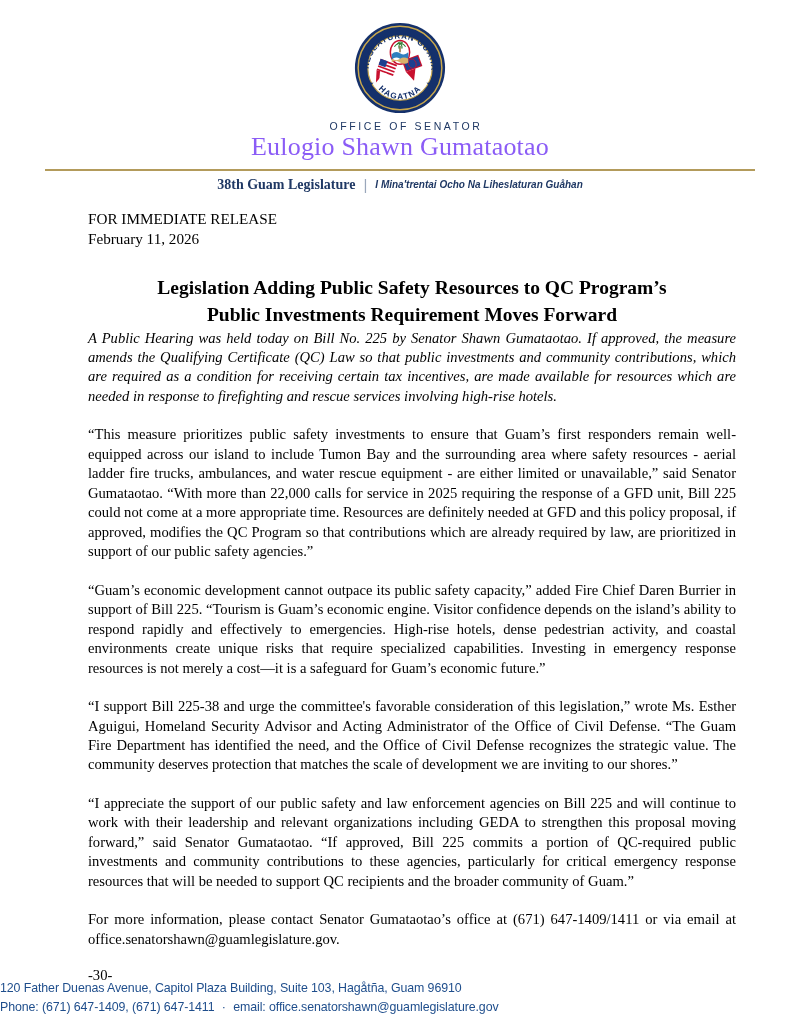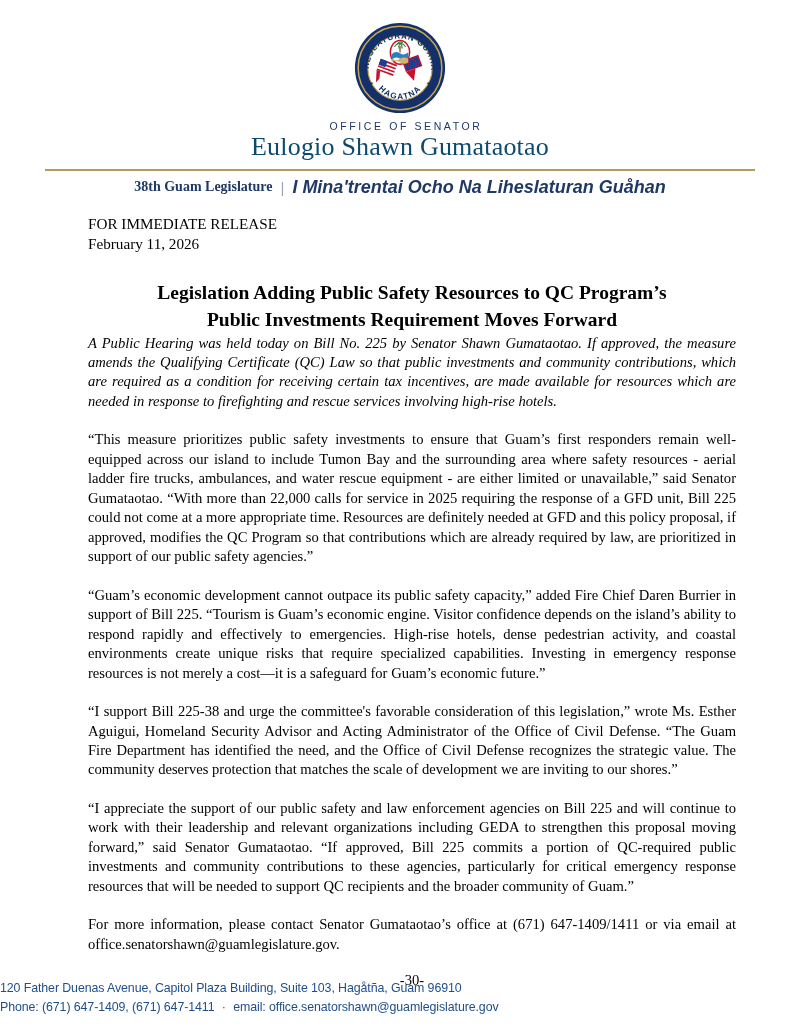--- a/index.html
+++ b/index.html
@@ -34,21 +34,21 @@
     font-size: 10.5px;
     letter-spacing: 2.6px;
     color: #1f3864;
     font-weight: 400;
     padding-left: 12px;
   }
   .senator-name {
     margin-top: 1px;
     font-family: "Liberation Serif", "DejaVu Serif", serif;
     font-size: 26px;
-    color: #0c4a6e;
+    color: #8b5cf6;
     letter-spacing: 0.2px;
     line-height: 1.1;
   }
 
   .gold-rule {
     margin: 7px auto 0 auto;
     width: 710px;
     height: 2px;
     background: #b39b5b;
   }
@@ -58,21 +58,21 @@
     font-family: "Liberation Sans", "DejaVu Sans", sans-serif;
     font-size: 12.5px;
     color: #1f3864;
     display: flex;
     justify-content: center;
     align-items: center;
     gap: 8px;
   }
   .leg-en { font-weight: bold; font-family: "Liberation Serif","DejaVu Serif",serif; font-size:14px; }
   .leg-div { color: #9aa7bb; font-weight: 300; font-size: 15px; line-height: 1; }
-  .leg-ch { font-style: italic; font-weight: bold; font-size: 18px; }
+  .leg-ch { font-style: italic; font-weight: bold; font-size: 10px; }
 
   
   .sheet {
     padding: 0 64px 0 88px;
   }
   .release-block {
     margin-top: 16px;
     font-size: 15.2px;
     line-height: 1.32;
   }
@@ -94,21 +94,21 @@
     text-align: justify;
     text-justify: inter-word;
     hyphens: none;
   }
   .para:first-of-type { margin-top: 0; font-style: italic; }
 
   .p-first { margin-top: 16px; }
 
   .endmark {
     margin-top: 18px;
-    text-align: center;
+    text-align: left;
     font-size: 14.6px;
   }
 
   
   .footer {
     position: absolute;
     left: 0; right: 4px;
     bottom: 18px;
     text-align: left;
     font-family: "Liberation Sans", "DejaVu Sans", sans-serif;

